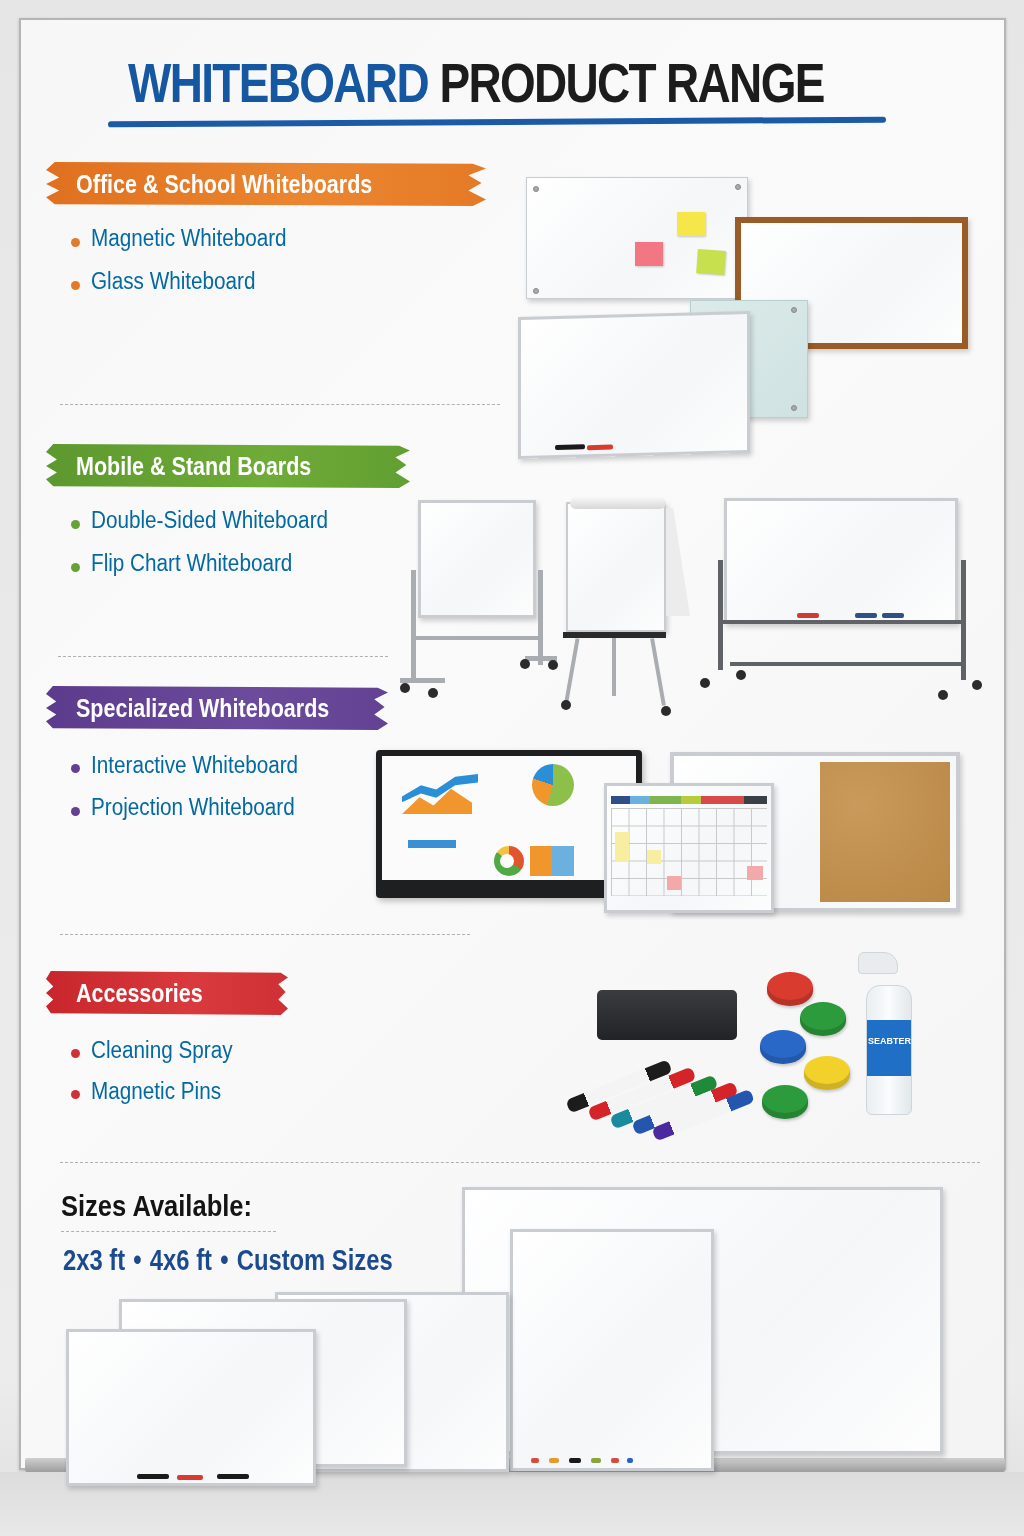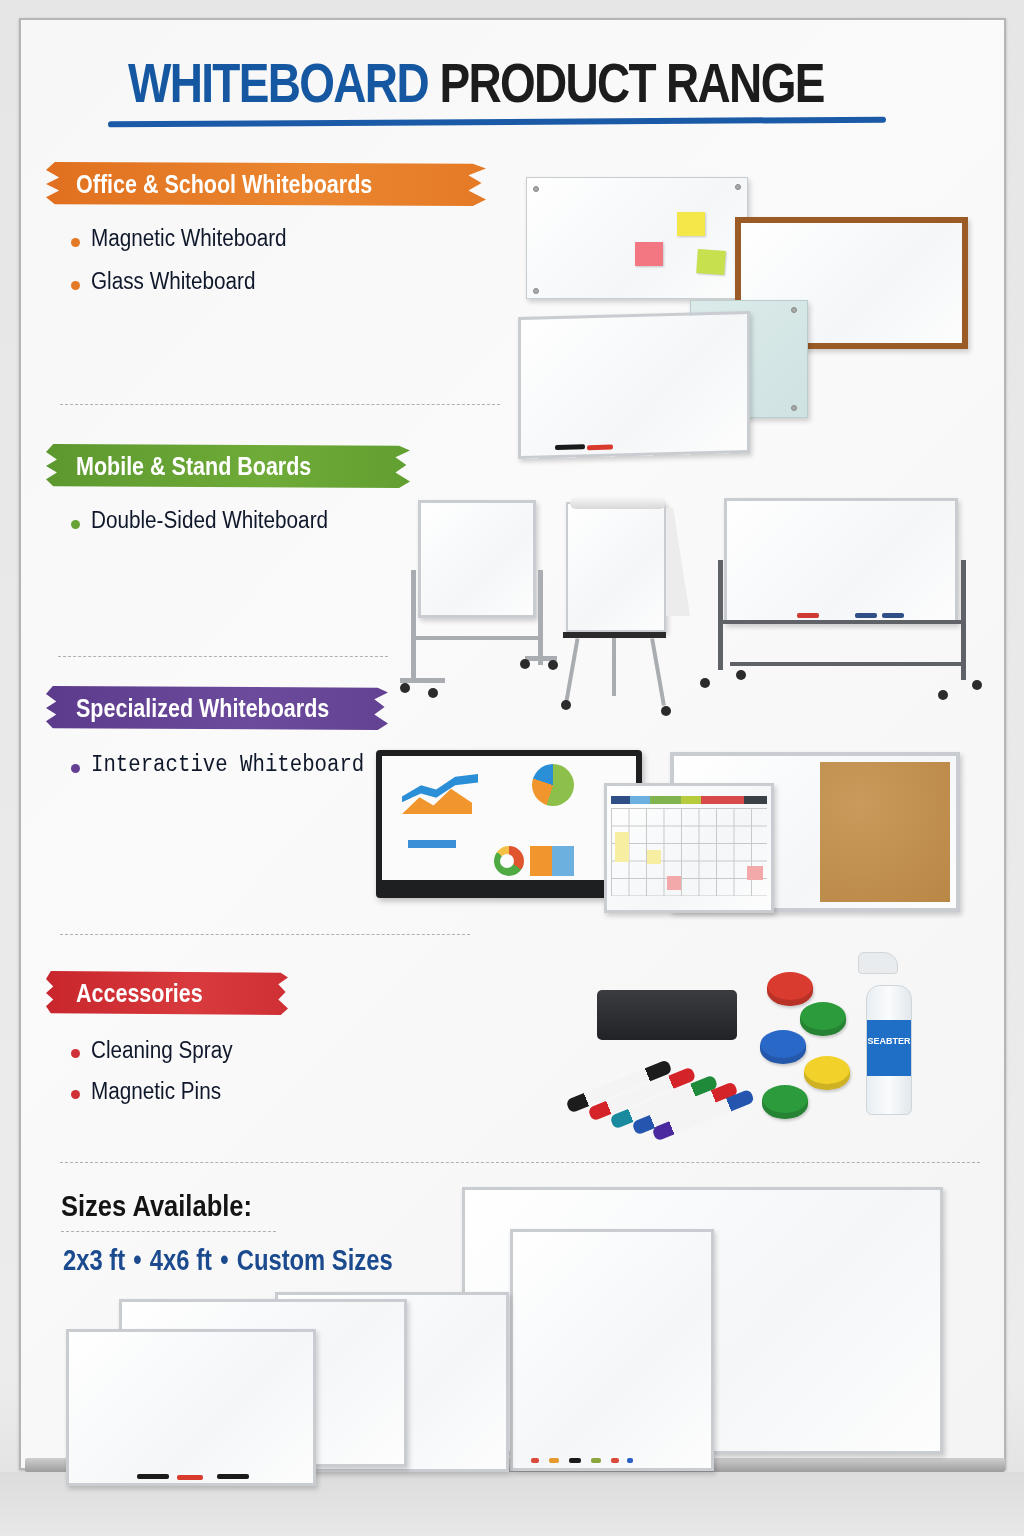--- a/index.html
+++ b/index.html
@@ -46,21 +46,21 @@
     clip-path: polygon(2% 0, 97% 4%, 100% 15%, 96% 30%, 99% 48%, 96% 65%, 100% 85%, 97% 100%, 2% 96%, 0 80%, 3% 65%, 0 50%, 3% 35%, 0 18%);
   }
   .banner span { display: inline-block; transform: scaleX(0.86); transform-origin: left center; }
   .b-orange { background: linear-gradient(90deg, #e0701f, #eb8630 60%, #e57a26); }
   .b-green { background: linear-gradient(90deg, #5c982e, #6fab38 60%, #619f31); }
   .b-purple { background: linear-gradient(90deg, #5d3b8c, #6c4a9c 60%, #634294); }
   .b-red { background: linear-gradient(90deg, #c8262c, #d83a3d 60%, #cf3035); }
 
   .list { position: absolute; list-style: none; }
   .list li {
-    position: relative; padding-left: 20px; font-size: 23px; color: #0f172a;
+    position: relative; padding-left: 20px; font-size: 23px; color: #0369a1;
     white-space: nowrap;
   }
   .list li .txt { display: inline-block; transform: scaleX(0.9); transform-origin: left center; }
   .list li .dot {
     position: absolute; left: 0; top: 50%; width: 9px; height: 9px; margin-top: -4px;
     border-radius: 50%;
   }
   .divider {
     position: absolute; height: 0; border-top: 1.5px dashed #b0b0b0;
   }
@@ -82,21 +82,21 @@
   .wheel { position: absolute; width: 10px; height: 10px; border-radius: 50%; background: #2b2b2b; }
 
   .screen { position: absolute; background: #1e1f21; border-radius: 4px; box-shadow: 2px 3px 6px rgba(0,0,0,0.25); }
   .screen-inner { position: absolute; background: #fbfbfb; }
   .cork { position: absolute; background: radial-gradient(circle at 30% 30%, #c99a5b, #b98745); }
 
   .eraser { position: absolute; background: linear-gradient(#3a3c40, #222326); border-radius: 5px; }
   .marker { position: absolute; height: 14px; border-radius: 6px; transform-origin: left center; }
   .magnet { position: absolute; width: 46px; height: 34px; border-radius: 50% / 45%; box-shadow: inset 0 -6px 0 rgba(0,0,0,0.15), 1px 2px 3px rgba(0,0,0,0.2); }
   .bottle { position: absolute; background: linear-gradient(90deg, #e9eef2, #fafcfd 50%, #e1e7eb); border-radius: 14px 14px 6px 6px; border: 1px solid #cfd6db; }
-  .bottle-label { position: absolute; background: #1f6fc6; color: #fff; font-size: 9px; font-weight: bold; text-align: center; }
+  .bottle-label { position: absolute; background: #1f6fc6; color: #fff; font-size: 9px; font-weight: bold; text-align: right; }
 
   .sizes-title {
     position: absolute; left: 61px; top: 1190px; font-size: 29px; font-weight: bold; color: #141414;
     transform: scaleX(0.88); transform-origin: left top; white-space: nowrap;
   }
   .sizes-values {
     position: absolute; left: 63px; top: 1244px; font-size: 29px; font-weight: bold; color: #1b4b8e;
     transform: scaleX(0.82); transform-origin: left top; white-space: nowrap;
   }
   .sizes-values .sep { margin: 0 10px; }
@@ -140,20 +140,21 @@
     <div class="mk" style="left:34px;top:126px;width:30px;background:#1a1a1a;"></div>
     <div class="mk" style="left:66px;top:127px;width:26px;background:#d93a2e;"></div>
   </div>
 </div>
 
 <div class="banner b-green" style="left:46px;top:444px;width:364px;">
   <span>Mobile &amp; Stand Boards</span>
 </div>
 <ul class="list" style="left:71px;top:504px;">
   <li style="height:43px;line-height:32px;"><span class="dot" style="background:#66a334;margin-top:-6px"></span><span class="txt">Double-Sided Whiteboard</span></li>
+  <li style="height:43px;line-height:32px;"><span class="dot" style="background:#66a334;margin-top:-6px"></span><span class="txt">Flip Chart Whiteboard</span></li>
 </ul>
 <div class="divider" style="left:58px;top:656px;width:330px;"></div>
 
 <div>
 
   <div class="board" style="left:418px;top:500px;width:118px;height:118px;border-width:3px;"></div>
   <div class="leg" style="left:411px;top:570px;width:5px;height:112px;"></div>
   <div class="leg" style="left:538px;top:570px;width:5px;height:95px;"></div>
   <div class="leg" style="left:411px;top:636px;width:130px;height:4px;"></div>
   <div class="leg" style="left:400px;top:678px;width:45px;height:5px;"></div>
@@ -185,21 +186,22 @@
   <div class="wheel" style="left:700px;top:678px;"></div>
     <div class="wheel" style="left:736px;top:670px;"></div>
   <div class="wheel" style="left:938px;top:690px;"></div>
     <div class="wheel" style="left:972px;top:680px;"></div>
 </div>
 
 <div class="banner b-purple" style="left:46px;top:686px;width:342px;">
   <span>Specialized Whiteboards</span>
 </div>
 <ul class="list" style="left:71px;top:749px;">
-  <li style="height:42px;line-height:32px;font-family:Liberation Mono, monospace;"><span class="dot" style="background:#643f93;margin-top:-6px"></span><span class="txt">Interactive Whiteboard</span></li>
+  <li style="height:42px;line-height:32px;"><span class="dot" style="background:#643f93;margin-top:-6px"></span><span class="txt">Interactive Whiteboard</span></li>
+  <li style="height:43px;line-height:32px;"><span class="dot" style="background:#643f93;margin-top:-6px"></span><span class="txt">Projection Whiteboard</span></li>
 </ul>
 <div class="divider" style="left:60px;top:934px;width:410px;"></div>
 
 <div>
   <div class="board" style="left:670px;top:752px;width:290px;height:160px;border-width:4px;">
     <div class="cork" style="left:146px;top:6px;width:130px;height:140px;"></div>
   </div>
   <div class="screen" style="left:376px;top:750px;width:266px;height:148px;">
     <div class="screen-inner" style="left:6px;top:6px;width:254px;height:124px;">
       <div style="position:absolute;left:20px;top:30px;width:70px;height:28px;background:linear-gradient(160deg,transparent 30%,#f0962c 30%);clip-path:polygon(0 100%,25% 40%,45% 70%,70% 10%,100% 60%,100% 100%);"></div>

